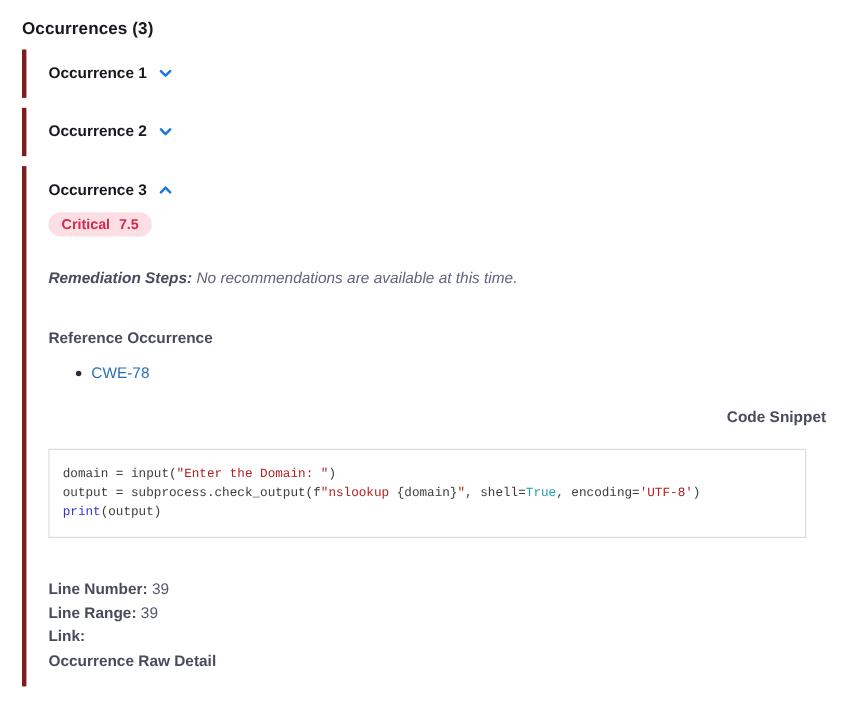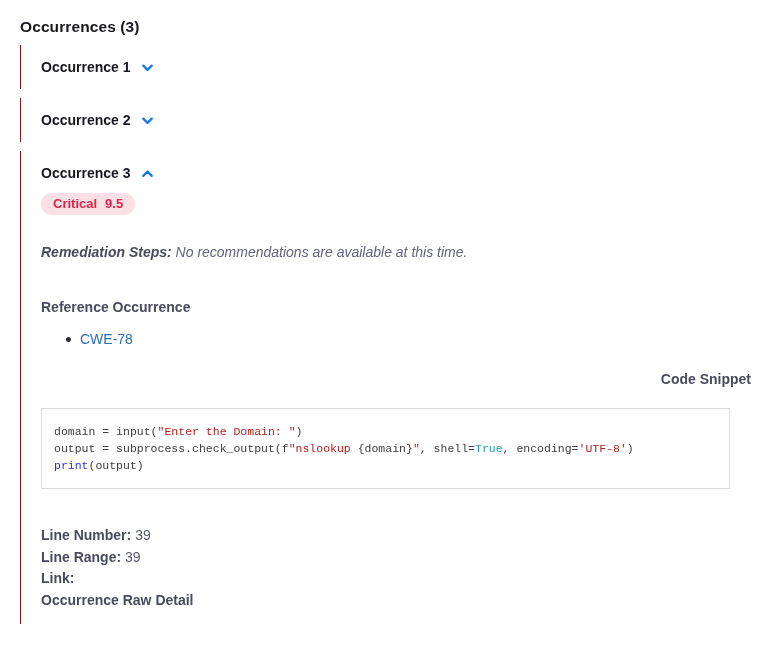--- a/index.html
+++ b/index.html
@@ -12,21 +12,21 @@
 
   .page-title {
     font-size: 15.5px;
     font-weight: 700;
     color: var(--heading-dark, #17171f);
     margin-bottom: 1px;
     letter-spacing: .1px;
   }
 
   .occ-section {
-    border-left: 1px solid #7f1d1d;
+    border-left: 4px solid #7f1d1d;
     padding: 13px 0 13px 20px;
     margin-top: 9px;
   }
   .occ-header {
     display: inline-flex;
     align-items: center;
     gap: 9px;
     cursor: pointer;
   }
   .occ-label {
@@ -150,21 +150,21 @@
         <svg width="15" height="15" viewBox="0 0 16 16" fill="none">
             <polyline points="3.5,10.5 8,6 12.5,10.5" stroke="#1877e6" stroke-width="2.4" stroke-linecap="round" stroke-linejoin="round"></polyline>
           </svg>
       </span>
     </div>
 
     <div class="occ-body">
 
       <span class="severity-badge">
         <span>Critical</span>
-        <span>9.5</span>
+        <span>7.5</span>
       </span>
 
       <p class="remediation">
         <strong>Remediation Steps:</strong>
         <span>No recommendations are available at this time.</span>
       </p>
 
       <div class="sub-heading">Reference Occurrence</div>
 
       <ul class="ref-list">

